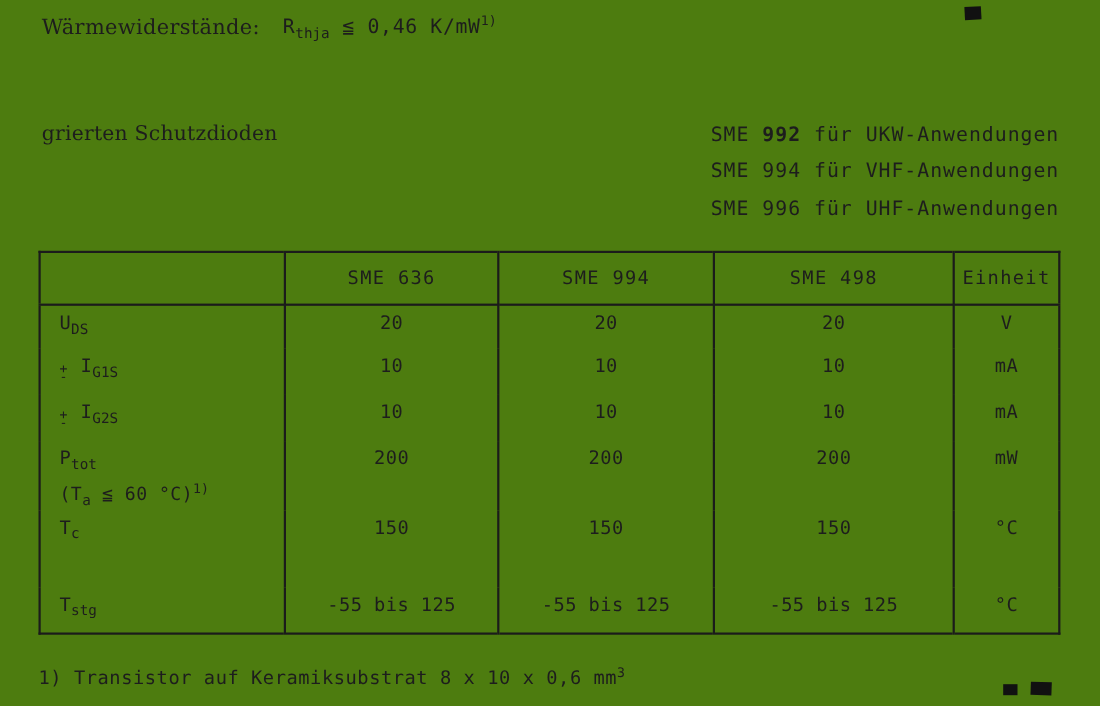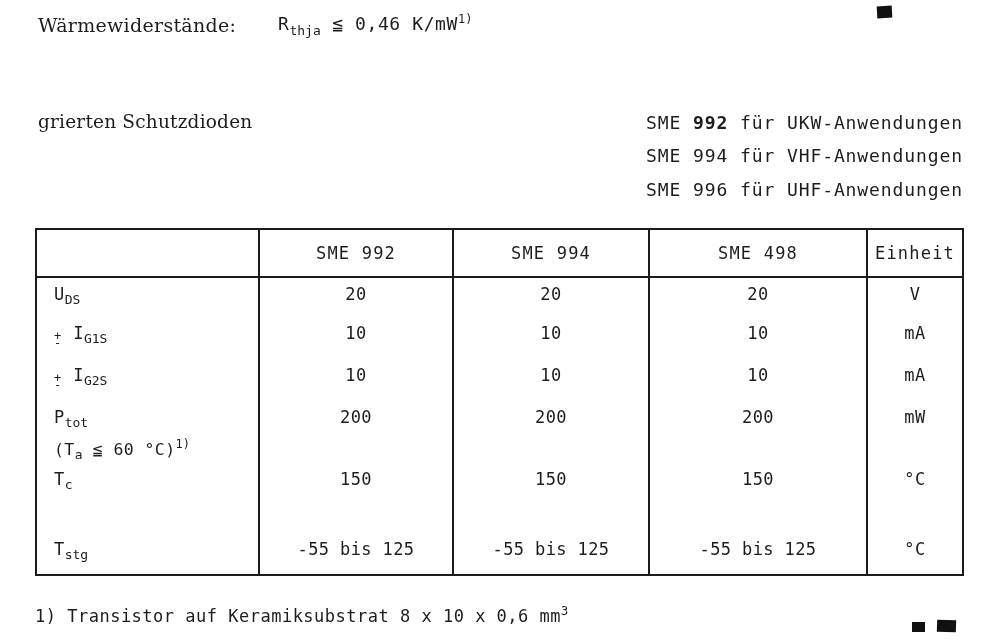--- a/index.html
+++ b/index.html
@@ -1,31 +1,31 @@
 <!DOCTYPE html>
 <html><head>
 <meta charset="utf-8">
 <style>
   html,body{margin:0;padding:0;}
   body{background:#e8e8e6;}
   .page{
     position:relative;
     width:1000px;height:642px;
-    background:#ffffff;
+    background:#4d7c0f;
     color:#1d1d1d;
     font-family:"DejaVu Serif", serif;
     overflow:hidden;
   }
   .abs{position:absolute;}
   .mono{font-family:"DejaVu Sans Mono", monospace;}
   .serif{font-family:"DejaVu Serif", serif;}
 
   
   .thermal-label{left:38px;top:14px;font-size:19px;letter-spacing:0.3px;}
-  .thermal-formula{left:278px;top:12px;font-size:18px;letter-spacing:0.6px;}
+  .thermal-formula{left:257px;top:12px;font-size:18px;letter-spacing:0.6px;}
 
   
   .intro-line1{
     left:38px;top:78px;width:925px;
     font-size:18.5px;letter-spacing:0.2px;
     text-align:justify;text-align-last:justify;
     white-space:normal;
   }
   .intro-line2{left:38px;top:111px;font-size:18.5px;letter-spacing:0.2px;}
 
@@ -102,21 +102,21 @@
     <colgroup>
       <col style="width:223px">
         <col style="width:194px">
         <col style="width:196px">
         <col style="width:218px">
         <col style="width:96px">
     </colgroup>
     <thead>
       <tr>
         <th></th>
-        <th>SME 992</th>
+        <th>SME 636</th>
         <th>SME 994</th>
         <th>SME 498</th>
         <th>Einheit</th>
       </tr>
     </thead>
     <tbody>
         <tr>
           <td class="param">U<sub>DS</sub></td>
           <td class="val">20</td>
           <td class="val">20</td>

